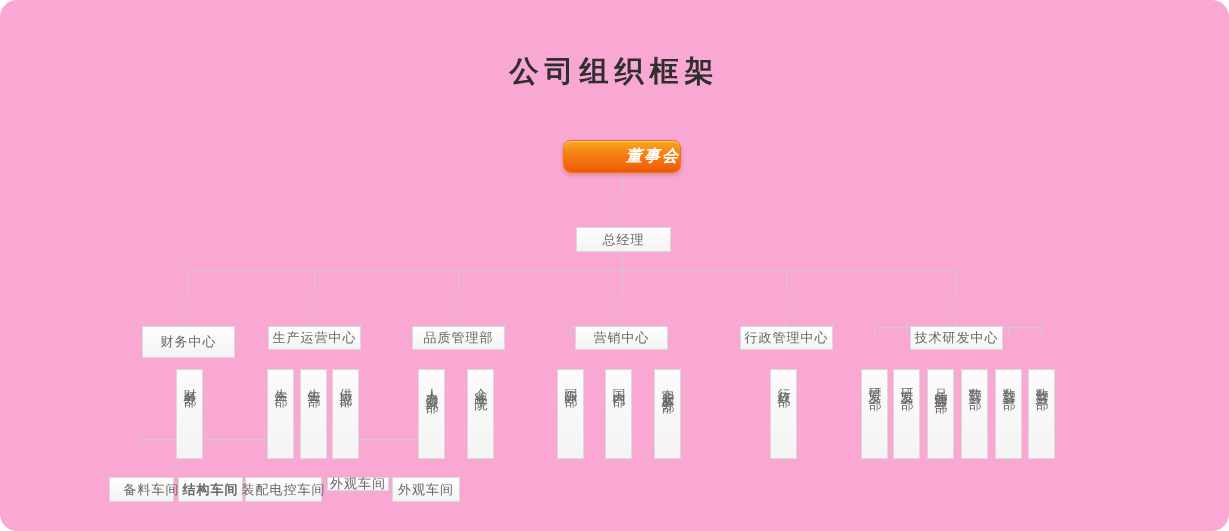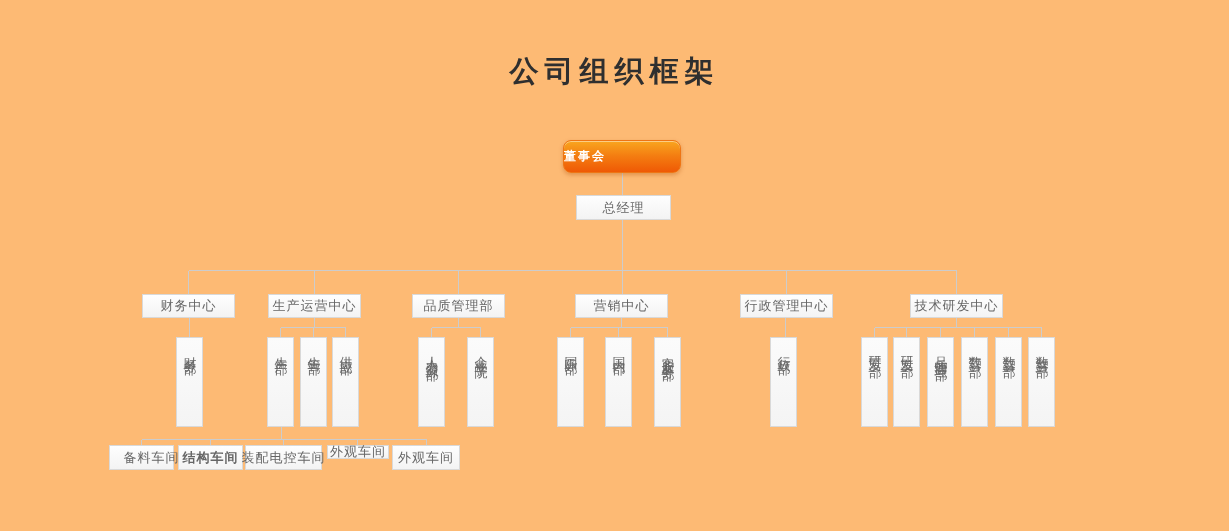--- a/index.html
+++ b/index.html
@@ -1,48 +1,49 @@
 <!DOCTYPE html>
 <html><head>
 <meta charset="utf-8">
 <style>
   html,body{margin:0;padding:0;background:#ffffff;}
   #stage{
-    position:relative;width:1229px;height:531px;background:#fdba74;
-    font-family:"Liberation Sans","DejaVu Sans",sans-serif;overflow:hidden;
+    position:relative;width:1229px;height:531px;background:#f9a8d4;
+    font-family:"Liberation Sans","DejaVu Sans",sans-serif;overflow:hidden;border-radius:17px;
   }
   #chart-title{
     position:absolute;left:0;right:0;top:52px;text-align:center;
     font-size:29px;font-weight:bold;color:#2f2f2f;letter-spacing:6px;
   }
   .node{
     position:absolute;box-sizing:border-box;
     border:1px solid #d9d9d9;
     background:linear-gradient(180deg,#fefefe 0%,#f3f3f3 100%);
     color:#666666;
+    margin-top:32px;
   }
   .hbox{
     display:flex;align-items:center;justify-content:center;
     font-size:13px;letter-spacing:1px;white-space:nowrap;
   }
   .vbox{
     display:flex;align-items:flex-start;justify-content:center;
     background:linear-gradient(180deg,#fbfbfb 0%,#f4f4f4 100%);
   }
   .vbox span{
     writing-mode:vertical-rl;text-orientation:upright;
     font-size:13px;letter-spacing:3px;padding-top:8px;color:#666666;
   }
   #root-node{
     position:absolute;left:563px;top:140px;width:118px;height:33px;
     box-sizing:border-box;border:1px solid #ee7514;border-radius:8px;
     background:linear-gradient(180deg,#f9a61f 0%,#f47d11 48%,#ef5905 100%);
     box-shadow:0 2px 4px rgba(170,70,0,0.35), inset 0 1px 0 rgba(255,255,255,0.45);
-    color:#ffffff;font-size:12px;font-weight:bold;letter-spacing:2px;
-    display:flex;align-items:center;justify-content:flex-start;
+    color:#ffffff;font-size:16px;font-weight:bold;letter-spacing:2px;
+    display:flex;align-items:center;justify-content:flex-end;font-style:italic;
   }
   #connectors{position:absolute;left:0;top:0;}
   #connectors path{stroke:#cccccc;stroke-width:1;fill:none;}
 </style>
 </head>
 <body>
 
 <div id="stage">
 
   <div id="chart-title">公司组织框架</div>
@@ -65,21 +66,21 @@
     <path d="M281.5 427 V439.5 M141.5 439.5 H426.5 M141.5 439.5 V445 M210.5 439.5 V445 M283.5 439.5 V445 M357.5 439.5 V445 M426.5 439.5 V445"></path>
   </svg>
 
   <div id="root-node">
     <span>董事会</span>
   </div>
   <div class="node hbox" style="left:576px;top:195px;width:95px;height:25px;">
     <span>总经理</span>
   </div>
 
-  <div class="node hbox" style="left:142px;top:294px;width:93px;height:24px;">
+  <div class="node hbox" style="left:142px;top:294px;width:93px;height:32px;">
     <span>财务中心</span>
   </div>
   <div class="node hbox" style="left:268px;top:294px;width:93px;height:24px;">
     <span>生产运营中心</span>
   </div>
   <div class="node hbox" style="left:412px;top:294px;width:93px;height:24px;">
     <span>品质管理部</span>
   </div>
   <div class="node hbox" style="left:575px;top:294px;width:93px;height:24px;">
     <span>营销中心</span>

